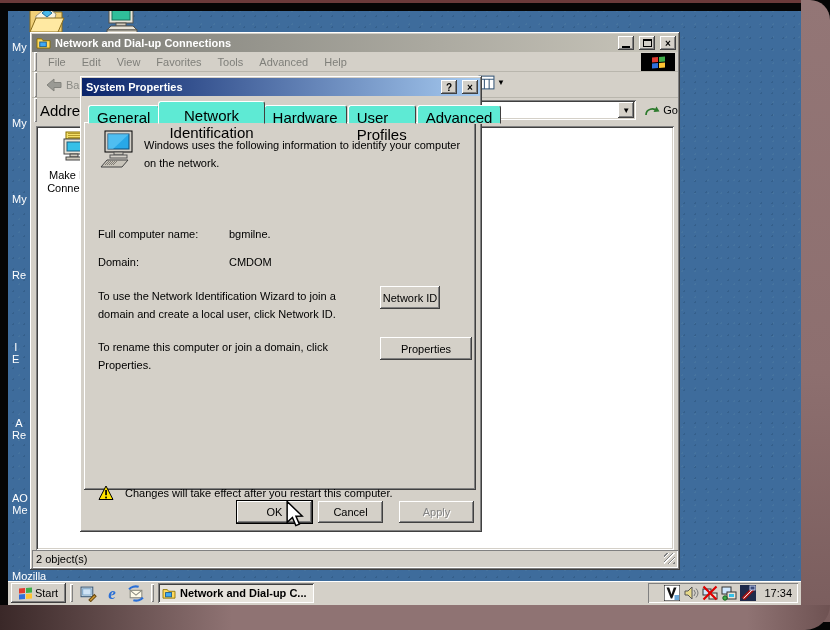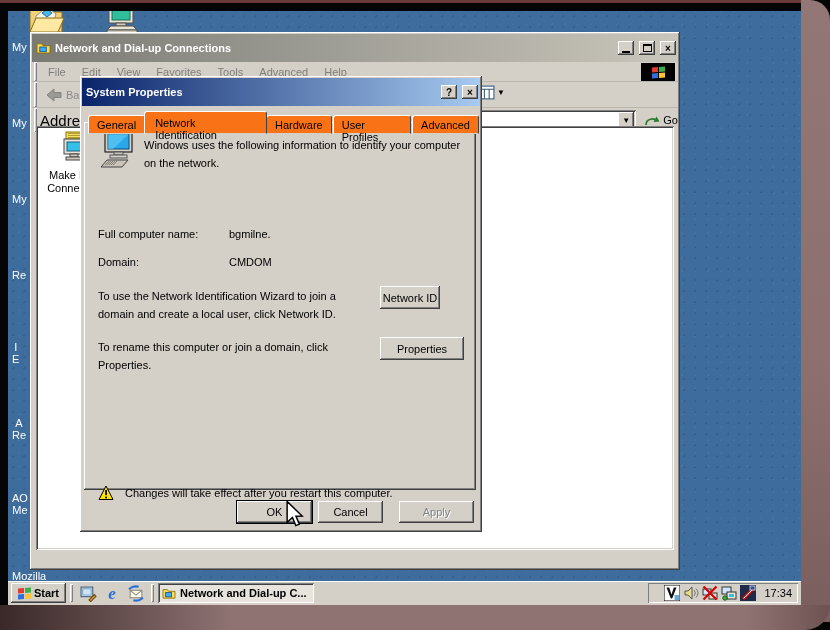--- a/index.html
+++ b/index.html
@@ -30,21 +30,21 @@
   .btn { background:#D4D0C8; color:#000; font:11px "Liberation Sans",sans-serif;
          display:flex; align-items:center; justify-content:center;
          box-shadow: inset -1px -1px #404040, inset 1px 1px #fff,
                      inset -2px -2px #808080, inset 2px 2px #d4d0c8; }
   .btn.default { outline:1px solid #000; }
   .btn.disabled { color:#838383; text-shadow:1px 1px 0 #fff; }
   .sunken { box-shadow: inset 1px 1px #808080, inset -1px -1px #fff,
                         inset 2px 2px #404040, inset -2px -2px #d4d0c8; }
   .status-inset { box-shadow: inset 1px 1px #808080, inset -1px -1px #fff; }
 
-  .titlebar { height:28px; display:flex; align-items:center; padding:0 2px 0 4px;
+  .titlebar { height:18px; display:flex; align-items:center; padding:0 2px 0 4px;
               color:#fff; font-weight:bold; font-size:11px; gap:4px; }
   .titlebar.active   { background:linear-gradient(90deg,#0A246A,#A6CAF0); }
   .titlebar.inactive { background:linear-gradient(90deg,#7a7a74,#c9c6bb); }
   .tb-btn { width:16px; height:14px; margin-left:1px; font-size:10px; font-weight:bold;
             display:flex; align-items:center; justify-content:center; color:#000; }
   .glyph-min { width:8px; height:2px; background:#000; align-self:flex-end; margin:0 0 2px 0; }
   .glyph-max { width:9px; height:8px; border:1px solid #000; border-top-width:2px; }
 
   .grabber { width:3px; height:100%; margin:0 3px 0 2px;
              box-shadow: inset 1px 1px #fff, inset -1px -1px #808080; }
@@ -78,53 +78,53 @@
                display:flex; align-items:center; padding:0 4px; font-size:11px; }
   #grip { position:absolute; right:3px; bottom:4px; width:11px; height:11px;
           background:repeating-linear-gradient(135deg,transparent 0 2px,#808080 2px 3px,#fff 3px 4px); }
 
   
   #dlg { left:72px; top:65px; width:402px; height:456px; padding:2px; z-index:5; }
   #dlg-title { justify-content:space-between; }
   #dlg-title .t { flex:1; }
   #tabs { position:relative; z-index:2; display:flex; align-items:flex-end;
           height:22px; margin:6px 0 0 6px; }
-  .tab { font-size:11px; padding:3px 8px 3px; background:#f97316; margin-right:1px;
+  .tab { font-size:15px; padding:3px 8px 3px; background:#5eead4; margin-right:1px;
          border:1px solid; border-color:#fff #404040 #d4d0c8 #fff;
          border-radius:3px 3px 0 0; height:19px; }
   .tab.active { height:23px; padding:5px 10px 5px; margin:-2px -1px 0 -2px;
-                border-bottom-color:#d4d0c8; position:relative; z-index:3; }
+                border-bottom-color:#d4d0c8; position:relative; z-index:3;text-align:center; }
   #page { position:absolute; left:4px; top:46px; width:392px; height:368px; }
   #page .txt { font-size:11px; color:#000; line-height:18px; }
   #intro { position:absolute; left:60px; top:14px; width:326px; }
   #pc-icon { position:absolute; left:14px; top:8px; }
   #f1l { position:absolute; left:14px; top:103px; }
   #f1v { position:absolute; left:145px; top:103px; }
   #f2l { position:absolute; left:14px; top:131px; }
   #f2v { position:absolute; left:145px; top:131px; }
   #p1  { position:absolute; left:14px; top:165px; width:276px; }
   #p2  { position:absolute; left:14px; top:216px; width:276px; }
   #btn-netid { position:absolute; left:296px; top:164px; width:60px; height:23px; }
-  #btn-props { position:absolute; left:296px; top:215px; width:84px; height:23px; }
+  #btn-props { position:absolute; left:296px; top:215px; width:92px; height:23px; }
   #warn { position:absolute; left:14px; top:362px; display:flex; gap:11px; align-items:center; }
   #btn-ok     { position:absolute; left:157px; top:425px; width:75px; height:22px; }
   #btn-cancel { position:absolute; left:238px; top:425px; width:65px; height:22px; }
   #btn-apply  { position:absolute; left:319px; top:425px; width:75px; height:22px; }
 
   
   .dt-label { position:absolute; left:4px; color:#fff; font-size:11px; line-height:12px;
               white-space:pre-line; text-align:center; }
   #dt-folder { left:20px; top:-9px; }
   #dt-computer { left:95px; top:-7px; }
 
   
   #taskbar { position:absolute; left:0; bottom:0; width:793px; height:24px;
              background:#D4D0C8; box-shadow: inset 0 1px #fff; display:flex;
              align-items:center; padding:2px 3px; gap:2px; }
-  #start { width:55px; height:20px; gap:3px; font-weight:bold; }
+  #start { width:55px; height:20px; gap:3px; font-weight:normal; }
   .tb-sep { width:3px; height:18px; margin:0 2px;
             box-shadow: inset 1px 1px #fff, inset -1px -1px #808080; }
   .ql { width:22px; height:20px; display:flex; align-items:center; justify-content:center; }
   #task-btn { width:156px; height:20px; display:flex; align-items:center; gap:4px;
               padding:0 4px; background:#e7e4dd; font-size:11px; font-weight:bold;
               box-shadow: inset 1px 1px #808080, inset -1px -1px #fff,
                           inset 2px 2px #404040; overflow:hidden; white-space:nowrap; }
   #tray { margin-left:auto; height:20px; display:flex; align-items:center; gap:3px;
           padding:0 6px 0 16px; box-shadow: inset 1px 1px #808080, inset -1px -1px #fff; }
   #clock { font-size:11px; margin-left:5px; }
@@ -250,20 +250,24 @@
             <rect x="5" y="8" width="20" height="15" fill="#e8e4d8" stroke="#444"></rect>
             <rect x="8" y="11" width="14" height="9" fill="#35c0e8" stroke="#1a5f80"></rect>
             <rect x="11" y="23" width="8" height="3" fill="#cfcabd" stroke="#444"></rect>
             <rect x="7" y="26" width="16" height="3" fill="#cfcabd" stroke="#444"></rect>
           </svg>
           <div class="cap">Make New
 Connection</div>
         </div>
       </div>
 
+      <div id="statusbar" class="status-inset">
+        <span>2 object(s)</span>
+        <span id="grip"></span>
+      </div>
     </div>
 
     <div id="dlg" class="abs face raised">
       <div id="dlg-title" class="titlebar active">
         <span class="t">System Properties</span>
         <span class="tb-btn btn">?</span>
         <span class="tb-btn btn">×</span>
       </div>
 
       <div id="tabs">

